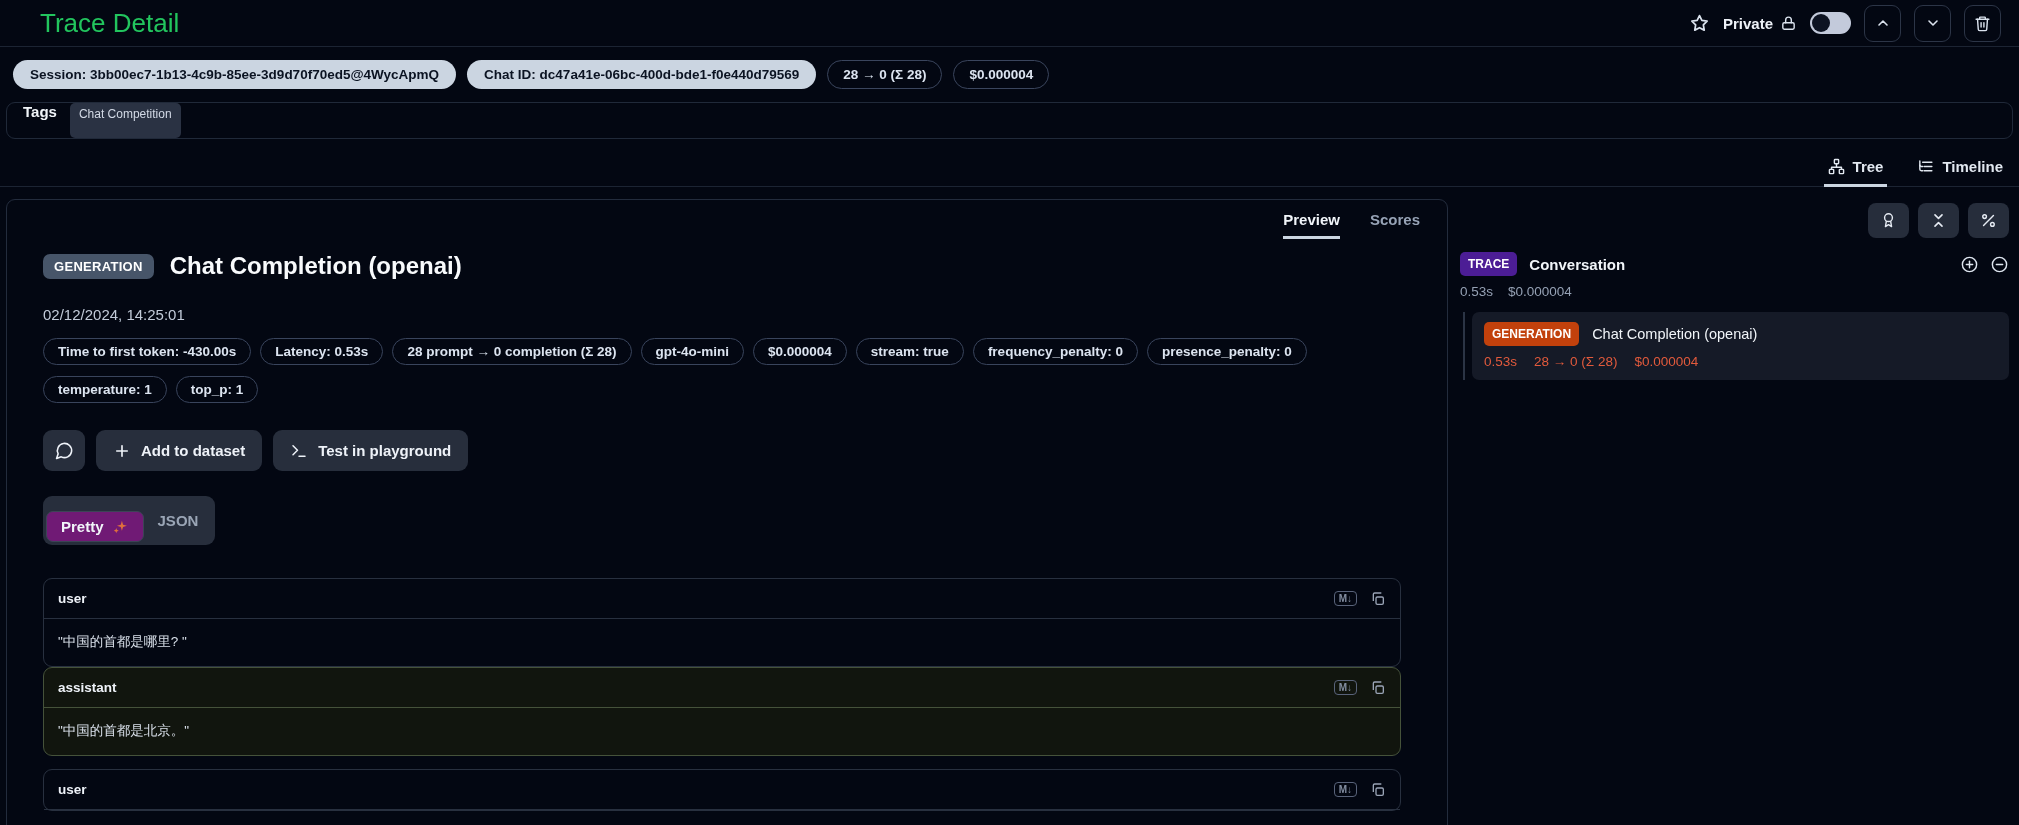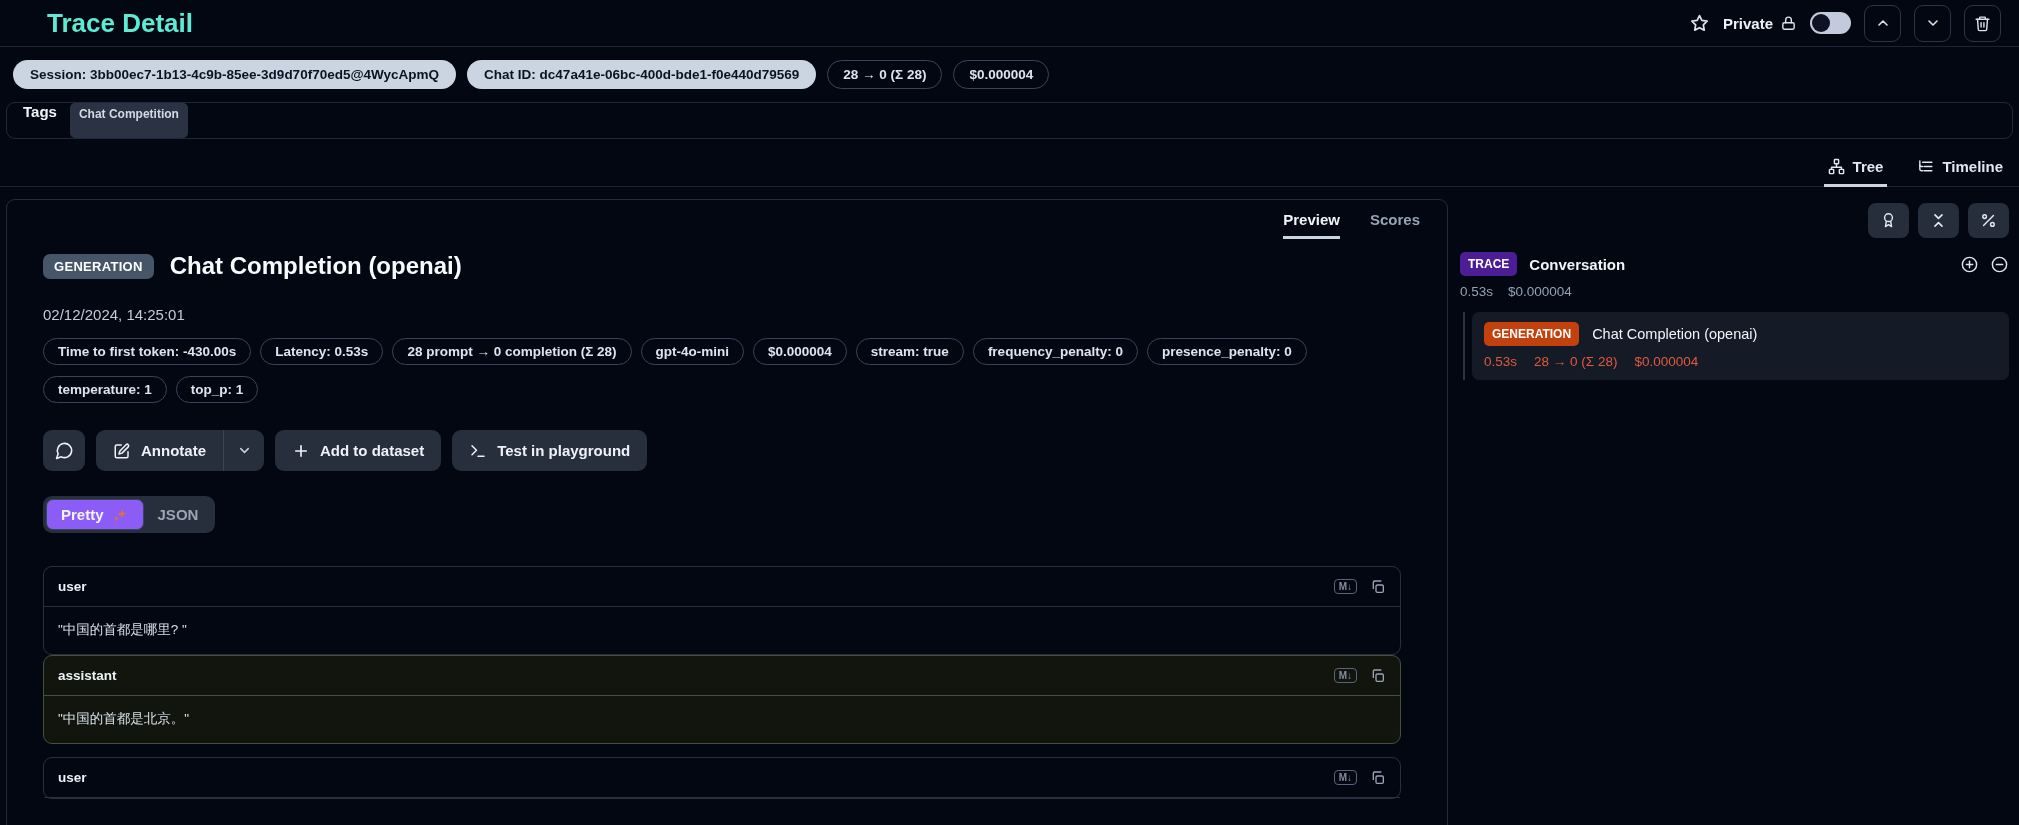--- a/index.html
+++ b/index.html
@@ -2,37 +2,37 @@
 <html><head>
 <meta charset="utf-8">
 <style>
   * { box-sizing: border-box; }
   html,body { margin:0; padding:0; background:#030712; }
   body { font-family:"Liberation Sans", sans-serif; color:#e7edf5; }
   .app { position:relative; width:2019px; height:825px; overflow:hidden; background:#030712; }
 
   
   .topbar { display:flex; align-items:center; justify-content:space-between; height:47px; padding:0 18px 0 32px; border-bottom:1px solid #1c2433; }
-  .page-title { font-size:26px; font-weight:bold; margin:15px; color:#5eead4; }
+  .page-title { font-size:26px; font-weight:normal; margin:8px; color:#22c55e; }
   .topbar-right { display:flex; align-items:center; gap:13px; }
   .ghost-icon { color:#dbe3ee; display:flex; align-items:center; }
   .private-group { display:flex; align-items:center; gap:7px; font-weight:bold; font-size:15px; color:#eef2f8;justify-content:flex-end; }
   .switch { width:41px; height:22px; border-radius:11px; background:#c3cadb; position:relative; cursor:pointer; }
   .switch .knob { position:absolute; left:2px; top:2px; width:18px; height:18px; border-radius:50%; background:#0d1322; }
   .sq-btn { width:37px; height:37px; border:1px solid #2c3547; border-radius:9px; background:transparent; display:flex; align-items:center; justify-content:center; color:#dbe3ee; cursor:pointer; }
 
   
   .idrow { display:flex; gap:11px; padding:13px 13px 0; align-items:center; }
   .pill-light { background:#cbd5e1; color:#0b1322; font-weight:bold; font-size:13.5px; padding:7px 17px; border-radius:999px; cursor:pointer; }
   .pill-outline { border:1px solid #3a455d; color:#dce4f0; font-weight:bold; font-size:13.5px; padding:6px 15px; border-radius:999px; }
 
   
   .tagsbox { margin:13px 6px 0; border:1px solid #202939; border-radius:9px; height:37px; display:flex; gap:13px; padding:0 16px; }
   .tags-label { font-weight:bold; font-size:15px; color:#f1f5f9; }
-  .tag-chip { background:#2a3243; color:#d3dae6; font-size:12px; font-weight:bold; padding:4px 9px; border-radius:5px; cursor:pointer; }
+  .tag-chip { background:#2a3243; color:#d3dae6; font-size:12px; font-weight:normal; padding:4px 9px; border-radius:5px; cursor:pointer; }
 
   
   .viewtabs { margin-top:10px; display:flex; justify-content:flex-end; align-items:stretch; gap:26px; border-bottom:1px solid #1c2433; padding:0 12px; height:38px; }
   .viewtab { display:flex; align-items:center; gap:8px; font-size:15px; font-weight:600; color:#e2e8f0; padding:0 4px; border-bottom:3px solid transparent; margin-bottom:-1px; cursor:pointer; }
   .viewtab.active { border-bottom-color:#cbd5e1; }
 
   
   .main { display:flex; gap:8px; padding:12px 0 0 6px; }
   .card { width:1442px; border:1px solid #232c3d; border-radius:9px; height:745px; }
   .card-tabs { display:flex; justify-content:flex-end; gap:30px; padding:11px 27px 0 0; }
@@ -51,21 +51,21 @@
   .actions { margin-top:27px; display:flex; gap:11px; align-items:center; }
   .abtn { background:#272e3c; border:none; border-radius:9px; height:41px; display:flex; align-items:center; gap:10px; color:#eef2f8; font-weight:600; font-size:15px; padding:0 17px; cursor:pointer; font-family:inherit; }
   .abtn.icononly { width:42px; padding:0; justify-content:center; }
   .split { display:flex; align-items:stretch; background:#272e3c; border-radius:9px; height:41px; overflow:hidden; }
   .split .left { display:flex; align-items:center; gap:10px; padding:0 17px; font-weight:600; font-size:15px; color:#eef2f8; cursor:pointer; }
   .split .sep { width:1px; background:#3c4454; margin:0; }
   .split .right { width:40px; display:flex; align-items:center; justify-content:center; color:#c6cedd; cursor:pointer; }
 
   .fmt-toggle { margin-top:25px; display:inline-flex; background:#272e3c; border-radius:9px; padding:3px; align-items:center; }
   .fmt-seg { display:flex; align-items:center; gap:8px; font-size:15px; font-weight:bold; padding:6px 14px; border-radius:7px; cursor:pointer; }
-  .fmt-seg.active { background:#8b5cf6; border:1px solid #3c4references; border:1px solid #3c4456; color:#f1f5f9; }
+  .fmt-seg.active { background:#701a75; border:1px solid #3c4references; border:1px solid #3c4456; color:#f1f5f9;margin-top:12px; }
   .fmt-seg.inactive { color:#9aa5b5; }
 
   .io { margin-top:33px; width:1358px; }
   .msgbox { border:1px solid #28303f; border-radius:9px; background:transparent; }
   .msgbox.assistant { border-color:#45523a; background:#11150e; }
   .msghead { display:flex; align-items:center; height:40px; padding:0 14px; border-bottom:1px solid #28303f; }
   .msgbox.assistant .msghead { border-bottom-color:#45523a; }
   .role { font-size:13.5px; font-weight:bold; color:#eef2f8; }
   .headicons { margin-left:auto; display:flex; gap:13px; align-items:center; color:#828da0; }
   .mdicon { border:1px solid #59637a; border-radius:4px; font-size:10px; padding:1px 4px; font-weight:bold; cursor:pointer; }
@@ -201,35 +201,20 @@
           <span class="mbadge">temperature: 1</span>
           <span class="mbadge">top_p: 1</span>
         </div>
 
         <div class="actions">
           <button class="abtn icononly">
             <svg width="19" height="19" viewBox="0 0 24 24" fill="none" stroke="currentColor" stroke-width="2" stroke-linejoin="round">
                 <path d="M7.9 20A9 9 0 1 0 4 16.1L2 22z"></path>
               </svg>
           </button>
-          <div class="split">
-            <span class="left">
-              <svg width="18" height="18" viewBox="0 0 24 24" fill="none" stroke="currentColor" stroke-width="2" stroke-linecap="round" stroke-linejoin="round">
-                  <path d="M11 4H5a2 2 0 0 0-2 2v13a2 2 0 0 0 2 2h13a2 2 0 0 0 2-2v-6"></path>
-                  <path d="M17.4 3.6a2 2 0 0 1 2.9 2.9L12 14.8 8 16l1.2-4z"></path>
-                </svg>
-              <span>Annotate</span>
-            </span>
-            <span class="sep"></span>
-            <span class="right">
-              <svg width="15" height="15" viewBox="0 0 24 24" fill="none" stroke="currentColor" stroke-width="2.4" stroke-linecap="round" stroke-linejoin="round">
-                  <path d="M6 9l6 6 6-6"></path>
-                </svg>
-            </span>
-          </div>
           <button class="abtn">
             <svg width="18" height="18" viewBox="0 0 24 24" fill="none" stroke="currentColor" stroke-width="2.2" stroke-linecap="round">
                 <path d="M12 5v14"></path>
                 <path d="M5 12h14"></path>
               </svg>
             <span>Add to dataset</span>
           </button>
           <button class="abtn">
             <svg width="18" height="18" viewBox="0 0 24 24" fill="none" stroke="currentColor" stroke-width="2" stroke-linecap="round" stroke-linejoin="round">
                 <path d="M4 17l6-6-6-6"></path>

